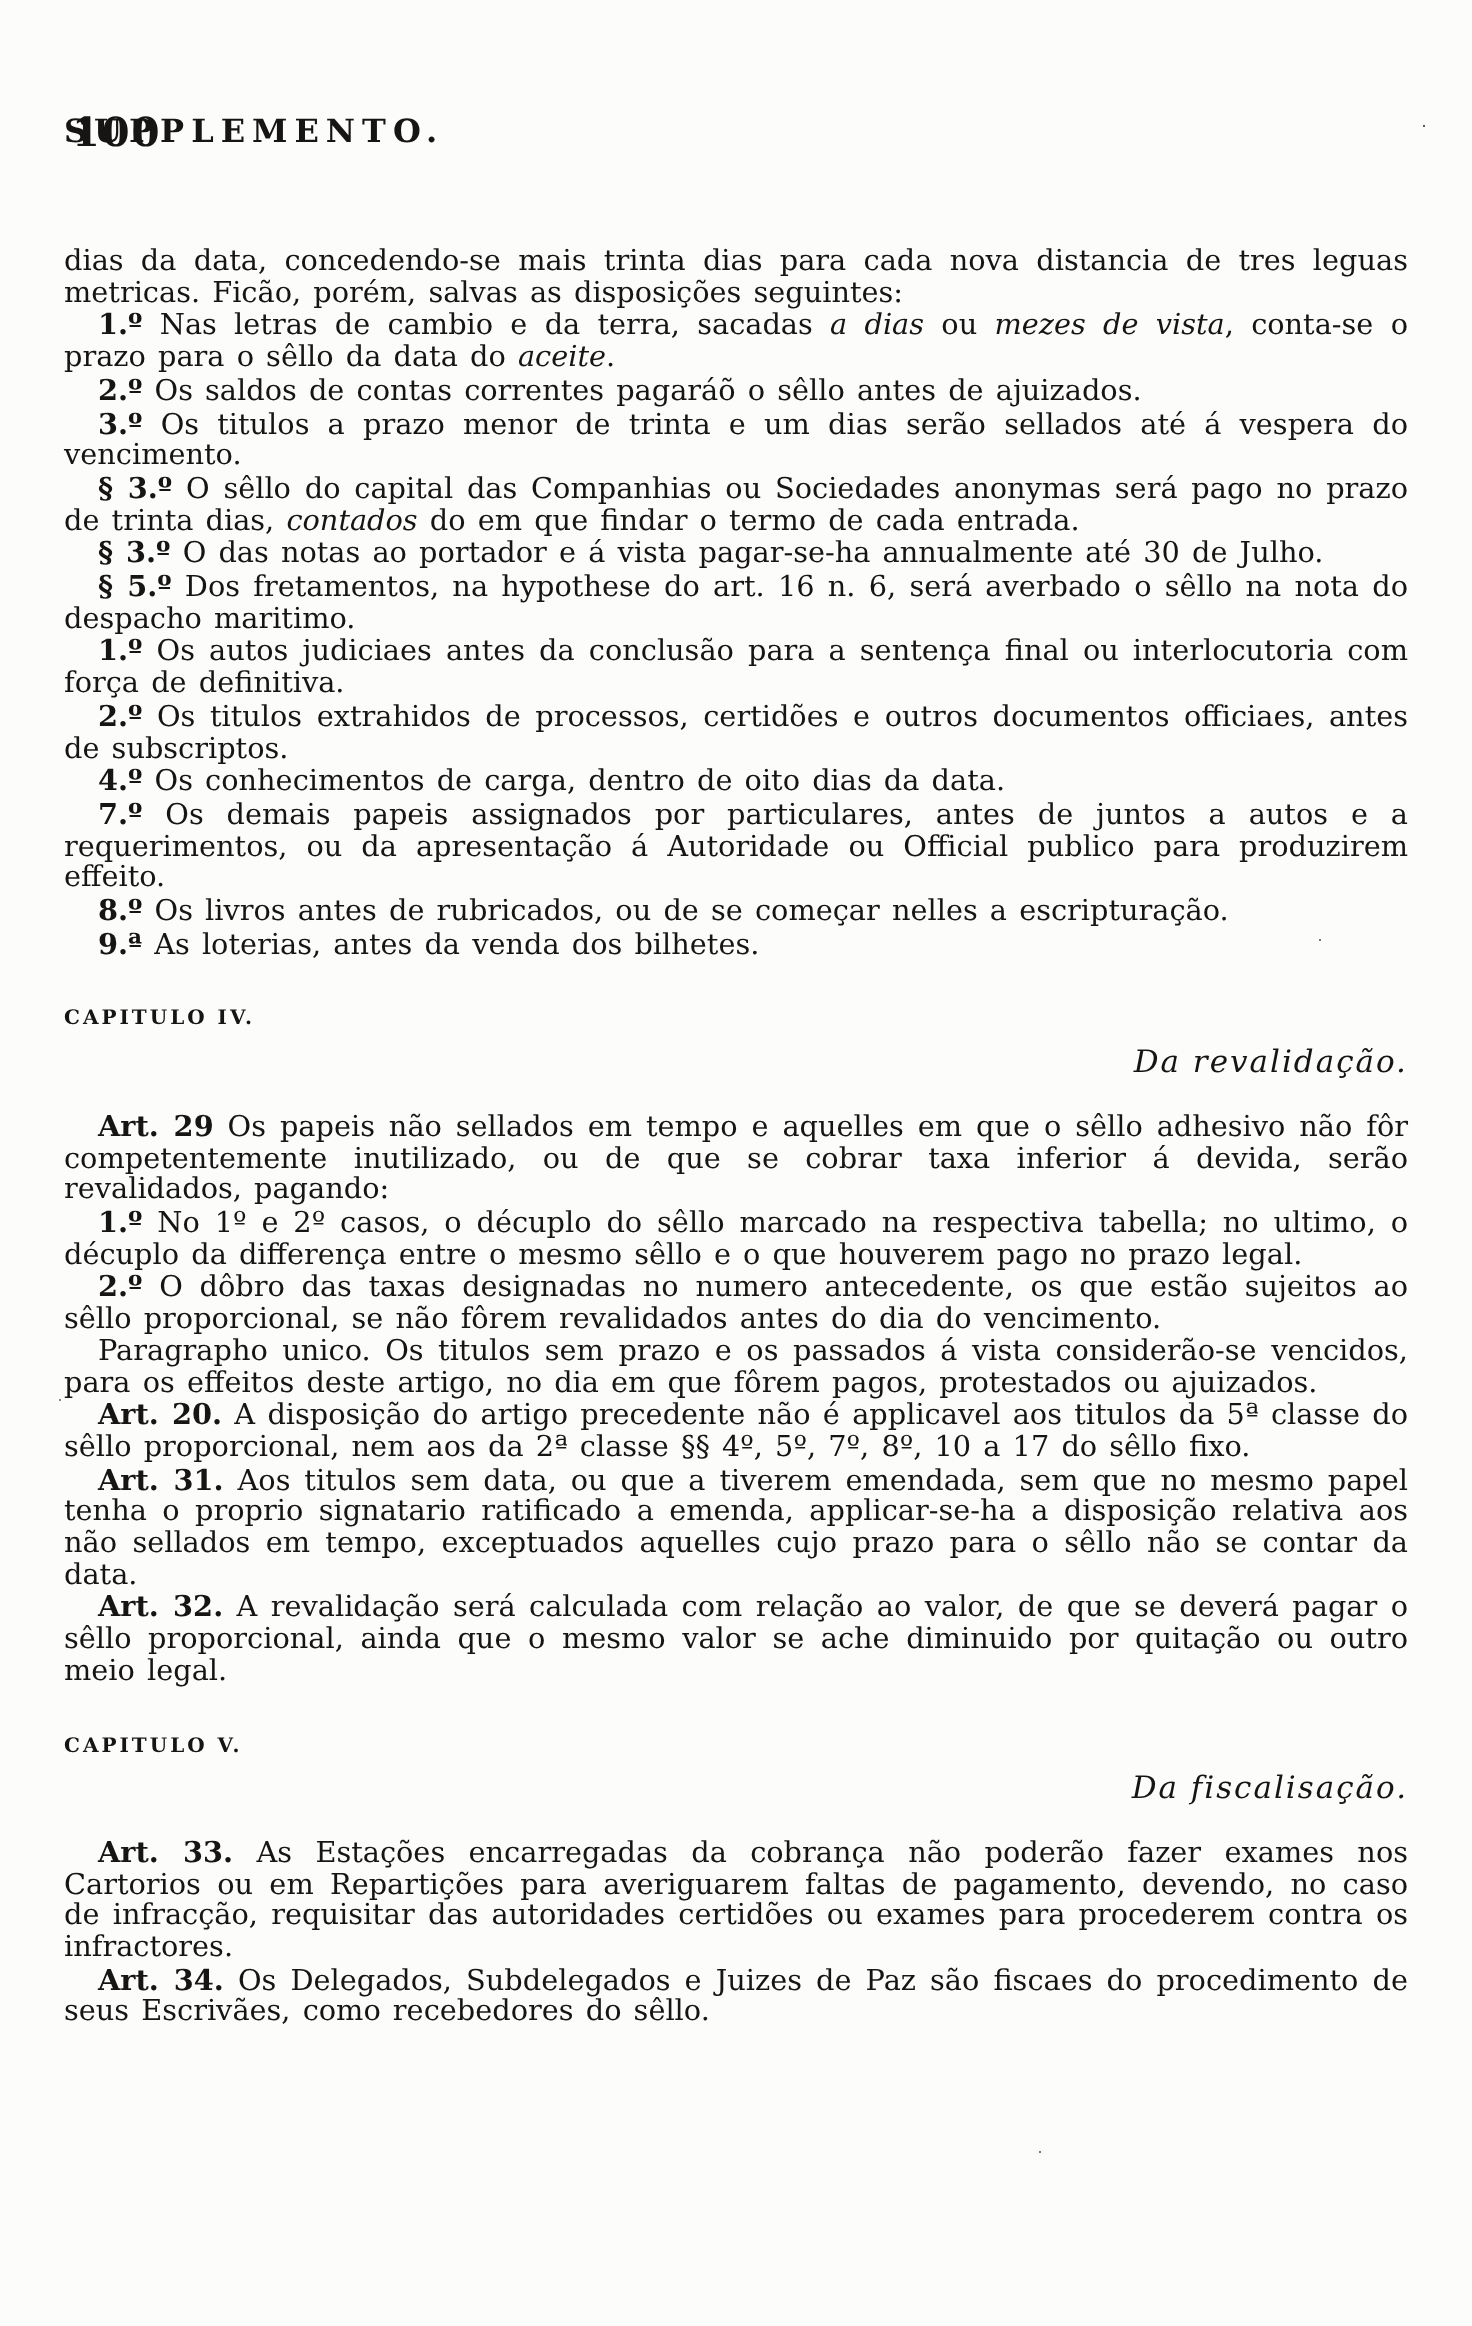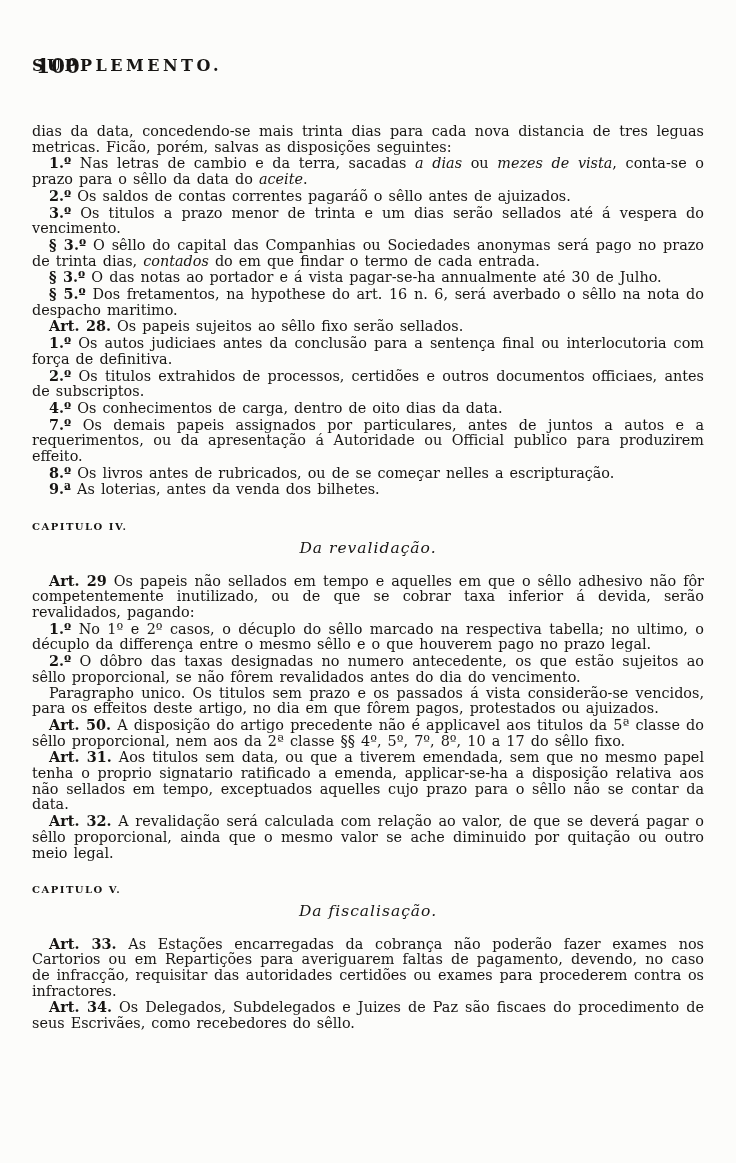--- a/index.html
+++ b/index.html
@@ -67,21 +67,21 @@
   .chapter-heading {
     text-align: left;
     font-weight: bold;
     font-size: 10px;
     letter-spacing: 1.5px;
     margin-top: 21px;
     margin-bottom: 6px;
     text-indent: 0;
   }
   .chapter-title {
-    text-align: center;
+    text-align: right;
     font-style: italic;
     font-size: 15.5px;
     letter-spacing: 1px;
     margin-bottom: 16px;
     text-indent: 0;
   }
 </style>
 </head>
 <body>
 
@@ -91,34 +91,33 @@
     <div class="running-title">SUPPLEMENTO.</div>
   </div>
   <div class="body-text" id="content">
       <p class="para flush"><span>dias da data, concedendo-se mais trinta dias para cada nova distancia de tres leguas metricas. Ficão, porém, salvas as disposições seguintes:</span></p>
       <p class="para"><span class="bd">1.º</span><span> Nas letras de cambio e da terra, sacadas </span><span class="it">a dias</span><span> ou </span><span class="it">mezes de vista</span><span>, conta-se o prazo para o sêllo da data do </span><span class="it">aceite</span><span>.</span></p>
       <p class="para"><span class="bd">2.º</span><span> Os saldos de contas correntes pagaráõ o sêllo antes de ajuizados.</span></p>
       <p class="para"><span class="bd">3.º</span><span> Os titulos a prazo menor de trinta e um dias serão sellados até á vespera do vencimento.</span></p>
       <p class="para"><span class="bd">§ 3.º</span><span> O sêllo do capital das Companhias ou Sociedades anonymas será pago no prazo de trinta dias, </span><span class="it">contados</span><span> do em que findar o termo de cada entrada.</span></p>
       <p class="para"><span class="bd">§ 3.º</span><span> O das notas ao portador e á vista pagar-se-ha annualmente até 30 de Julho.</span></p>
       <p class="para"><span class="bd">§ 5.º</span><span> Dos fretamentos, na hypothese do art. 16 n. 6, será averbado o sêllo na nota do despacho maritimo.</span></p>
-      <p class="para"><span class="bd">Art. 28.</span><span> Os papeis sujeitos ao sêllo fixo serão sellados.</span></p>
       <p class="para"><span class="bd">1.º</span><span> Os autos judiciaes antes da conclusão para a sentença final ou interlocutoria com força de definitiva.</span></p>
       <p class="para"><span class="bd">2.º</span><span> Os titulos extrahidos de processos, certidões e outros documentos officiaes, antes de subscriptos.</span></p>
       <p class="para"><span class="bd">4.º</span><span> Os conhecimentos de carga, dentro de oito dias da data.</span></p>
       <p class="para"><span class="bd">7.º</span><span> Os demais papeis assignados por particulares, antes de juntos a autos e a requerimentos, ou da apresentação á Autoridade ou Official publico para produzirem effeito.</span></p>
       <p class="para"><span class="bd">8.º</span><span> Os livros antes de rubricados, ou de se começar nelles a escripturação.</span></p>
       <p class="para"><span class="bd">9.ª</span><span> As loterias, antes da venda dos bilhetes.</span></p>
       <div class="chapter-heading">CAPITULO IV.</div>
       <div class="chapter-title">Da revalidação.</div>
       <p class="para"><span class="bd">Art. 29</span><span> Os papeis não sellados em tempo e aquelles em que o sêllo adhesivo não fôr competentemente inutilizado, ou de que se cobrar taxa inferior á devida, serão revalidados, pagando:</span></p>
       <p class="para"><span class="bd">1.º</span><span> No 1º e 2º casos, o décuplo do sêllo marcado na respectiva tabella; no ultimo, o décuplo da differença entre o mesmo sêllo e o que houverem pago no prazo legal.</span></p>
       <p class="para"><span class="bd">2.º</span><span> O dôbro das taxas designadas no numero antecedente, os que estão sujeitos ao sêllo proporcional, se não fôrem revalidados antes do dia do vencimento.</span></p>
       <p class="para"><span>Paragrapho unico.</span><span> Os titulos sem prazo e os passados á vista considerão-se vencidos, para os effeitos deste artigo, no dia em que fôrem pagos, protestados ou ajuizados.</span></p>
-      <p class="para"><span class="bd">Art. 50.</span><span> A disposição do artigo precedente não é applicavel aos titulos da 5ª classe do sêllo proporcional, nem aos da 2ª classe §§ 4º, 5º, 7º, 8º, 10 a 17 do sêllo fixo.</span></p>
+      <p class="para"><span class="bd">Art. 20.</span><span> A disposição do artigo precedente não é applicavel aos titulos da 5ª classe do sêllo proporcional, nem aos da 2ª classe §§ 4º, 5º, 7º, 8º, 10 a 17 do sêllo fixo.</span></p>
       <p class="para"><span class="bd">Art. 31.</span><span> Aos titulos sem data, ou que a tiverem emendada, sem que no mesmo papel tenha o proprio signatario ratificado a emenda, applicar-se-ha a disposição relativa aos não sellados em tempo, exceptuados aquelles cujo prazo para o sêllo não se contar da data.</span></p>
       <p class="para"><span class="bd">Art. 32.</span><span> A revalidação será calculada com relação ao valor, de que se deverá pagar o sêllo proporcional, ainda que o mesmo valor se ache diminuido por quitação ou outro meio legal.</span></p>
       <div class="chapter-heading">CAPITULO V.</div>
       <div class="chapter-title">Da fiscalisação.</div>
       <p class="para"><span class="bd">Art. 33.</span><span> As Estações encarregadas da cobrança não poderão fazer exames nos Cartorios ou em Repartições para averiguarem faltas de pagamento, devendo, no caso de infracção, requisitar das autoridades certidões ou exames para procederem contra os infractores.</span></p>
       <p class="para"><span class="bd">Art. 34.</span><span> Os Delegados, Subdelegados e Juizes de Paz são fiscaes do procedimento de seus Escrivães, como recebedores do sêllo.</span></p>
     </div>
 </div>
 
 </body></html>

